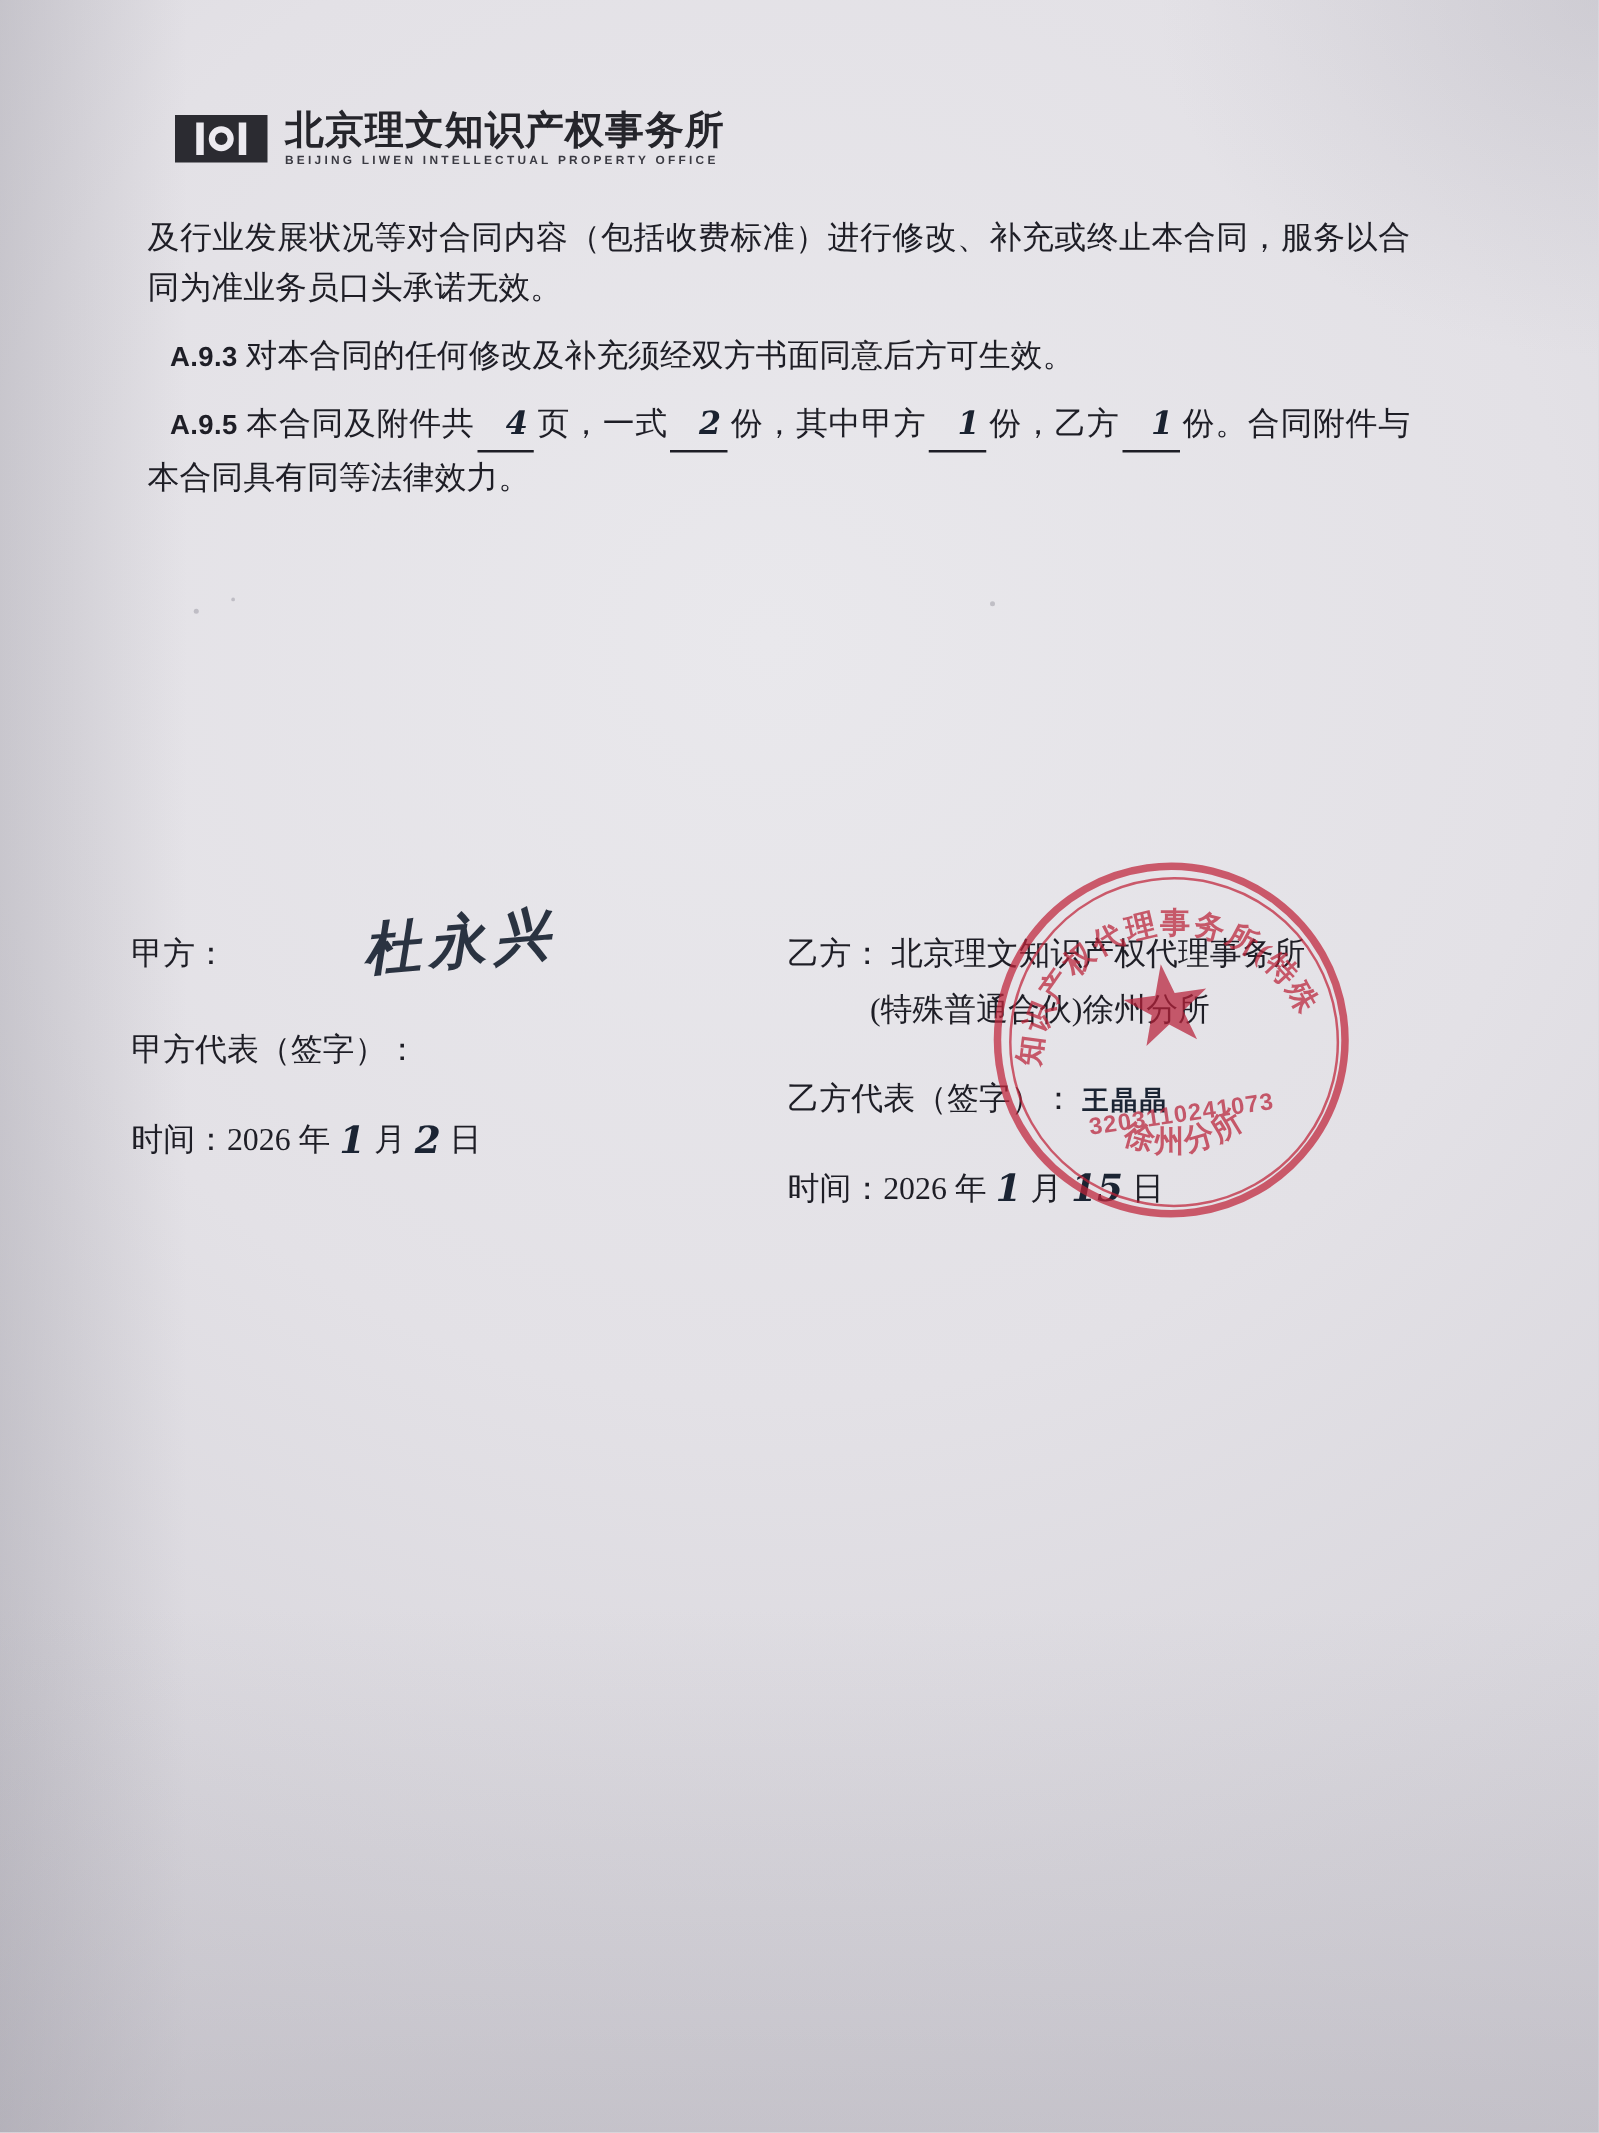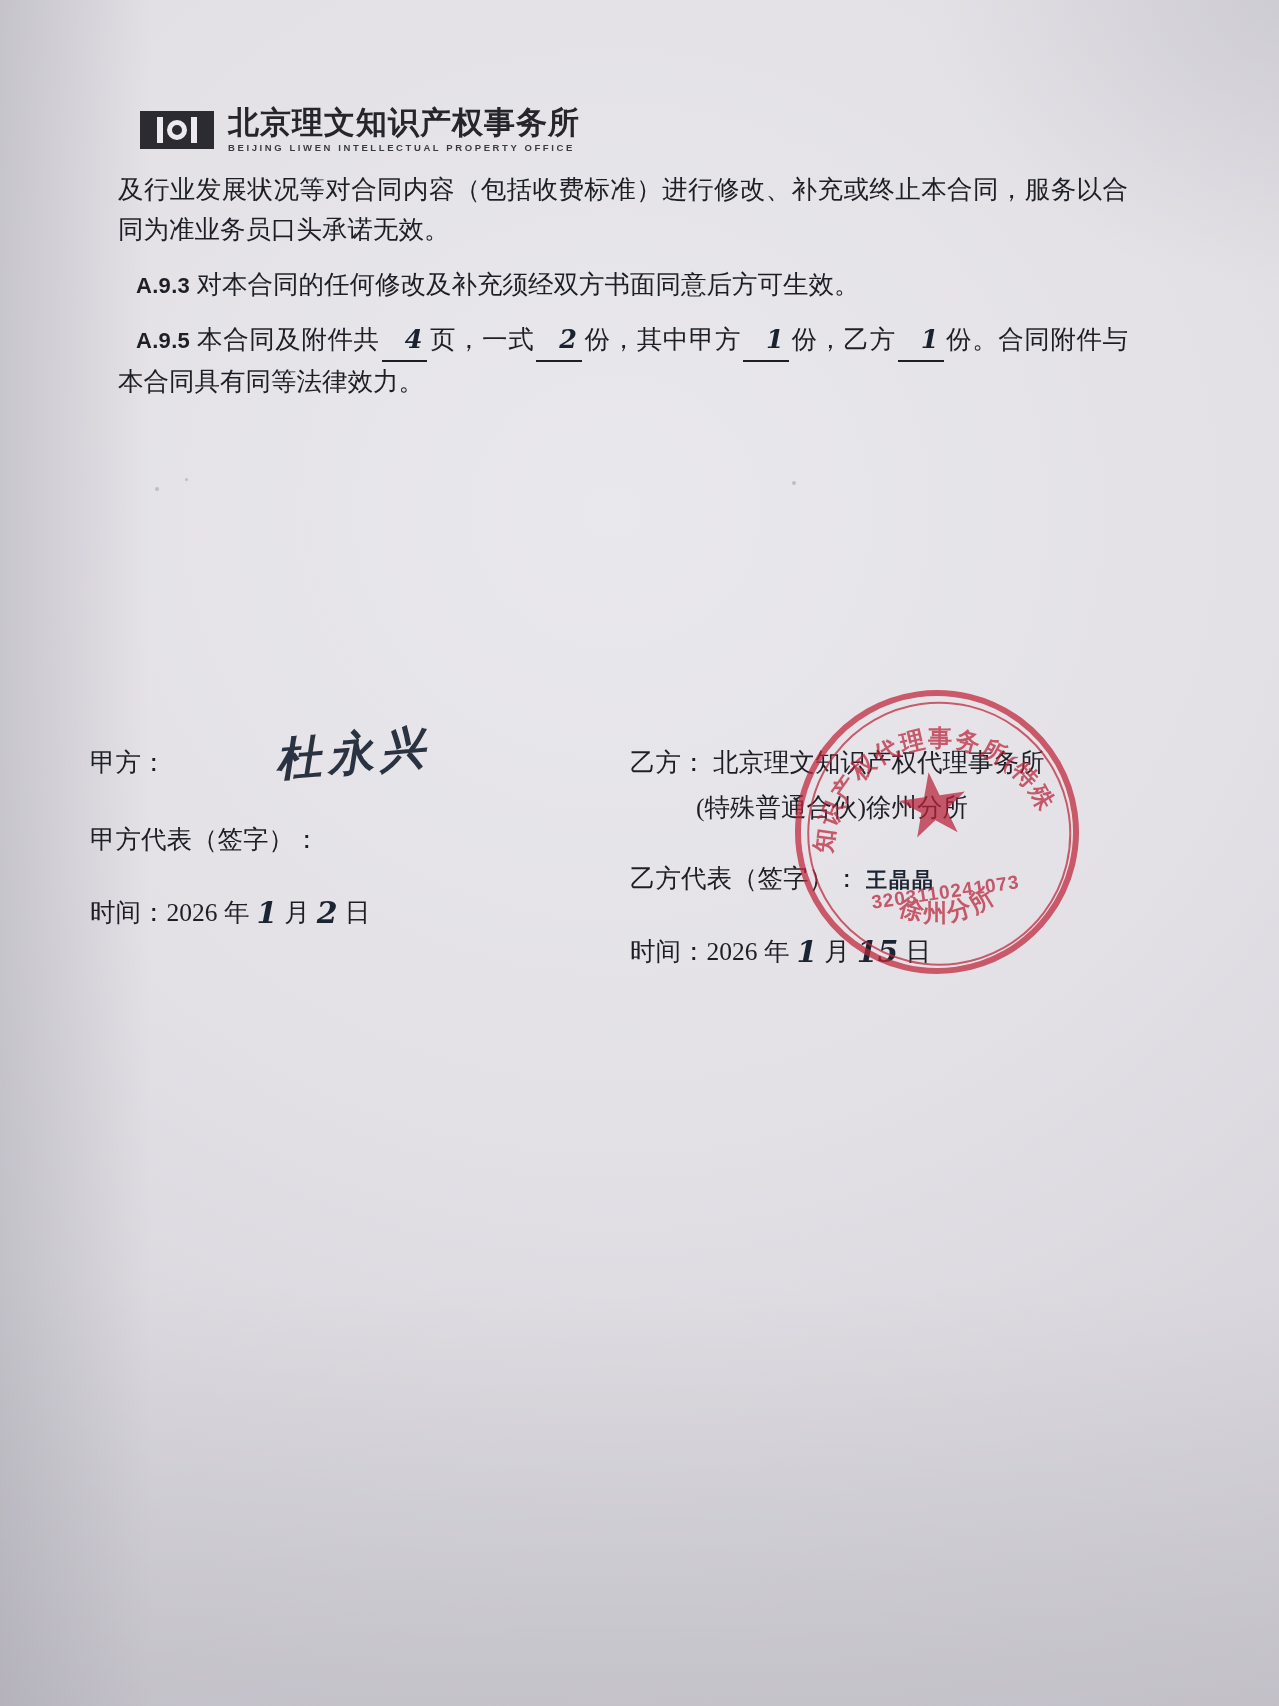--- a/index.html
+++ b/index.html
@@ -49,21 +49,20 @@
   }
 
   
   .letterhead {
     position: absolute;
     left: 140px;
     top: 88px;
     display: flex;
     align-items: center;
     gap: 14px;
-    margin-top: 19px;
   }
   .logo-mark {
     width: 74px;
     height: 38px;
     background: #2b2b31;
     display: flex;
     align-items: center;
     justify-content: center;
     gap: 4px;
     padding: 0 3px;
@@ -146,21 +145,21 @@
     position: absolute;
     left: 0;
     top: 745px;
     width: 100%;
     color: #1e1e26;
     font-size: 25.5px;
     font-family: "Liberation Serif", serif;
   }
   .sig-col-a {
     position: absolute;
-    left: 90px;
+    left: 105px;
     top: 0;
     width: 470px;
   }
   .sig-col-b {
     position: absolute;
     left: 630px;
     top: 0;
     width: 520px;
   }
   .sig-row {

